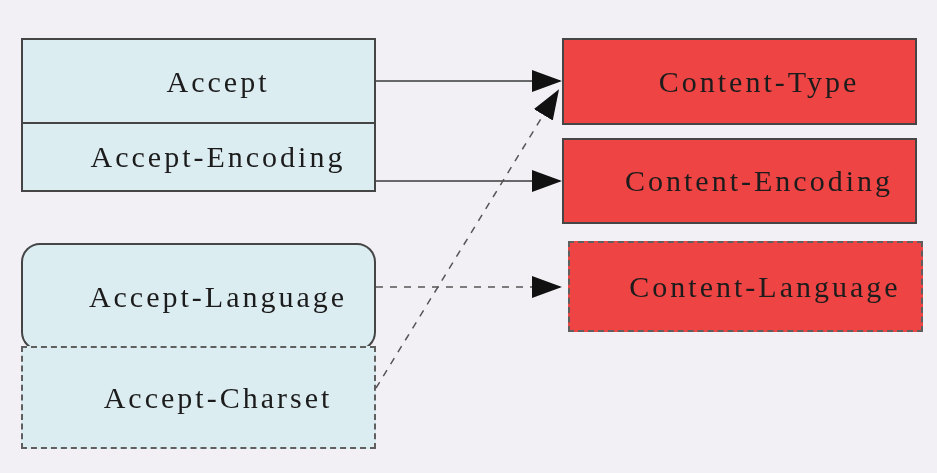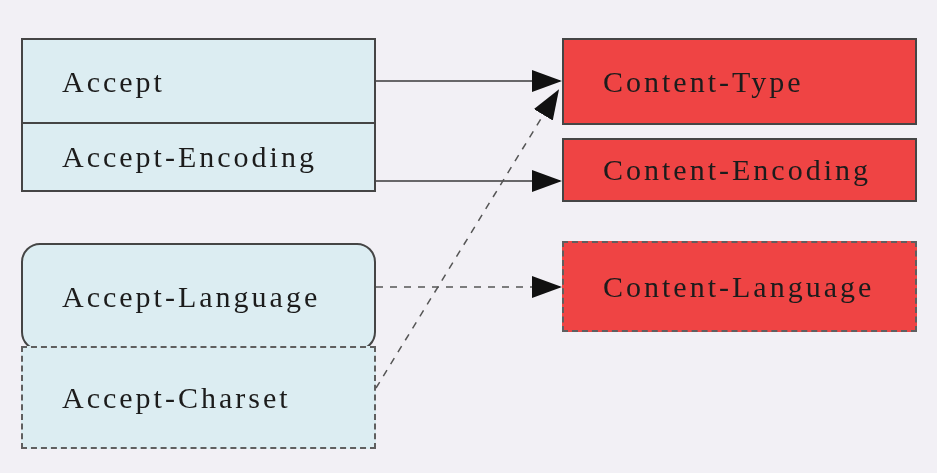--- a/index.html
+++ b/index.html
@@ -12,20 +12,21 @@
     height: 473px;
     background: #f2f0f5;
     overflow: hidden;
     font-family: "Liberation Serif", serif;
   }
   .node {
     position: absolute;
     box-sizing: border-box;
     display: flex;
     align-items: center;
+    justify-content: center;
     font-size: 30px;
     letter-spacing: 3px;
     color: #1c1c1c;
     text-align: center;
     padding-left: 39px;
   }
   .node.request {
     left: 21px;
     width: 355px;
     background: #dcedf2;
@@ -68,25 +69,25 @@
   </div>
 
   <div class="node request dashed" style="top:346px; height:103px;">
     <span>Accept-Charset</span>
   </div>
 
   <div class="node response" style="top:38px; height:87px;">
     <span>Content-Type</span>
   </div>
 
-  <div class="node response" style="top:138px; height:64px;">
+  <div class="node response" style="top:138px; height:86px;">
     <span>Content-Encoding</span>
   </div>
 
-  <div class="node response dashed" style="top:241px; height:91px;">
+  <div class="node response dashed" style="top:241px; height:91px;margin-left:6px;">
     <span>Content-Language</span>
   </div>
 
   <svg id="connector-layer" viewBox="0 0 937 473" xmlns="http://www.w3.org/2000/svg">
     <defs>
       <marker id="arw" markerUnits="userSpaceOnUse" markerWidth="32" markerHeight="24" refX="28" refY="11" orient="auto">
         <path d="M0,0 L30,11 L0,22 z" fill="#111111"></path>
       </marker>
     </defs>
 

